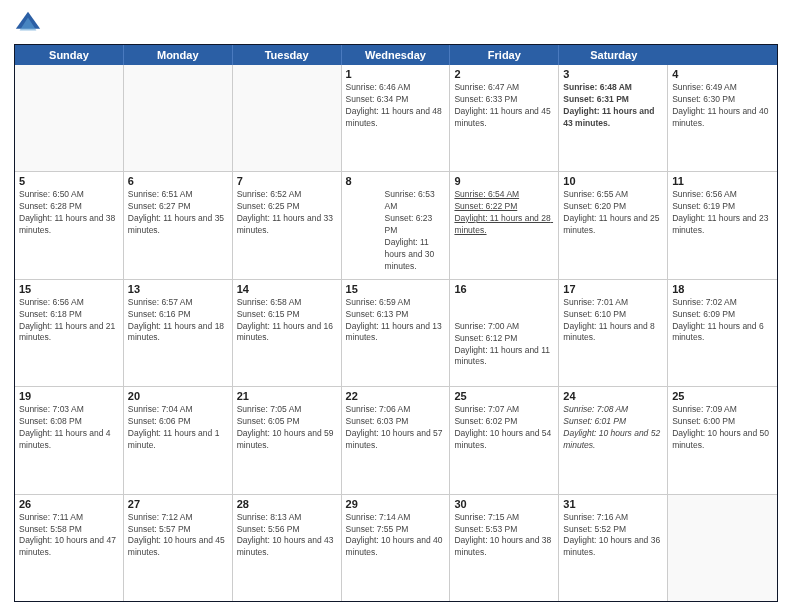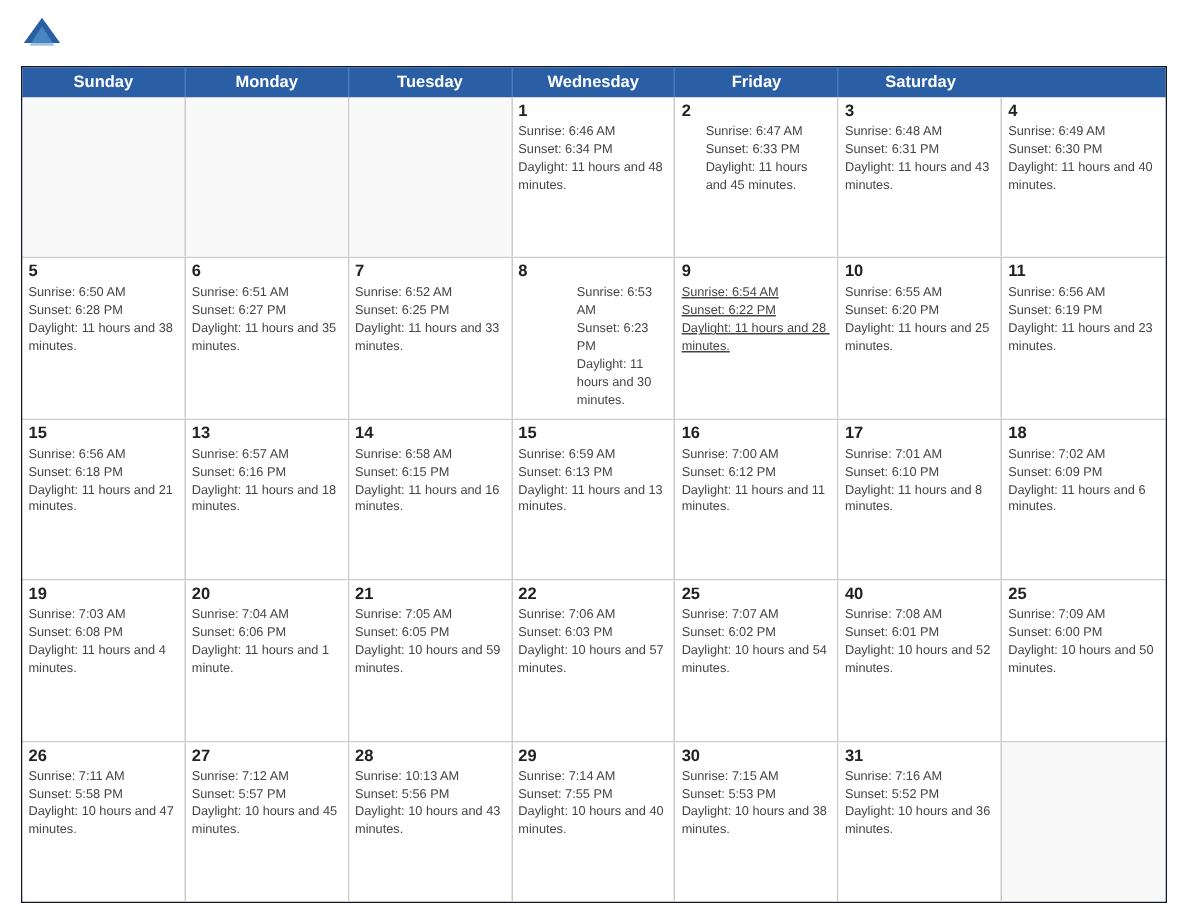--- a/index.html
+++ b/index.html
@@ -151,27 +151,27 @@
           <div class="cell empty"></div>
           <div class="cell empty"></div>
           <div class="cell">
             <div class="cell-date">1</div>
             <div class="cell-info" style="white-space: pre-wrap;">Sunrise: 6:46 AM
 Sunset: 6:34 PM
 Daylight: 11 hours and 48 minutes.</div>
           </div>
           <div class="cell">
             <div class="cell-date">2</div>
-            <div class="cell-info" style="white-space: pre-wrap; margin-left: 16px;">Sunrise: 6:47 AM
+            <div class="cell-info" style="white-space: pre-wrap;">Sunrise: 6:47 AM
 Sunset: 6:33 PM
 Daylight: 11 hours and 45 minutes.</div>
           </div>
           <div class="cell">
             <div class="cell-date">3</div>
-            <div class="cell-info" style="white-space: pre-wrap;">Sunrise: 6:48 AM
+            <div class="cell-info" style="white-space: pre-wrap; font-weight: bold;">Sunrise: 6:48 AM
 Sunset: 6:31 PM
 Daylight: 11 hours and 43 minutes.</div>
           </div>
           <div class="cell">
             <div class="cell-date">4</div>
             <div class="cell-info" style="white-space: pre-wrap;">Sunrise: 6:49 AM
 Sunset: 6:30 PM
 Daylight: 11 hours and 40 minutes.</div>
           </div>
         </div>
@@ -239,21 +239,21 @@
 Daylight: 11 hours and 16 minutes.</div>
           </div>
           <div class="cell">
             <div class="cell-date">15</div>
             <div class="cell-info" style="white-space: pre-wrap;">Sunrise: 6:59 AM
 Sunset: 6:13 PM
 Daylight: 11 hours and 13 minutes.</div>
           </div>
           <div class="cell">
             <div class="cell-date">16</div>
-            <div class="cell-info" style="white-space: pre-wrap;">Sunrise: 7:00 AM
+            <div class="cell-info" style="white-space: pre-wrap; margin-top: 24px;">Sunrise: 7:00 AM
 Sunset: 6:12 PM
 Daylight: 11 hours and 11 minutes.</div>
           </div>
           <div class="cell">
             <div class="cell-date">17</div>
             <div class="cell-info" style="white-space: pre-wrap;">Sunrise: 7:01 AM
 Sunset: 6:10 PM
 Daylight: 11 hours and 8 minutes.</div>
           </div>
           <div class="cell">
@@ -288,22 +288,22 @@
 Sunset: 6:03 PM
 Daylight: 10 hours and 57 minutes.</div>
           </div>
           <div class="cell">
             <div class="cell-date">25</div>
             <div class="cell-info" style="white-space: pre-wrap;">Sunrise: 7:07 AM
 Sunset: 6:02 PM
 Daylight: 10 hours and 54 minutes.</div>
           </div>
           <div class="cell">
-            <div class="cell-date">40</div>
-            <div class="cell-info" style="white-space: pre-wrap;">Sunrise: 7:08 AM
+            <div class="cell-date">24</div>
+            <div class="cell-info" style="white-space: pre-wrap; font-style: italic;">Sunrise: 7:08 AM
 Sunset: 6:01 PM
 Daylight: 10 hours and 52 minutes.</div>
           </div>
           <div class="cell">
             <div class="cell-date">25</div>
             <div class="cell-info" style="white-space: pre-wrap;">Sunrise: 7:09 AM
 Sunset: 6:00 PM
 Daylight: 10 hours and 50 minutes.</div>
           </div>
         </div>
@@ -315,21 +315,21 @@
 Daylight: 10 hours and 47 minutes.</div>
           </div>
           <div class="cell">
             <div class="cell-date">27</div>
             <div class="cell-info" style="white-space: pre-wrap;">Sunrise: 7:12 AM
 Sunset: 5:57 PM
 Daylight: 10 hours and 45 minutes.</div>
           </div>
           <div class="cell">
             <div class="cell-date">28</div>
-            <div class="cell-info" style="white-space: pre-wrap;">Sunrise: 10:13 AM
+            <div class="cell-info" style="white-space: pre-wrap;">Sunrise: 8:13 AM
 Sunset: 5:56 PM
 Daylight: 10 hours and 43 minutes.</div>
           </div>
           <div class="cell">
             <div class="cell-date">29</div>
             <div class="cell-info" style="white-space: pre-wrap;">Sunrise: 7:14 AM
 Sunset: 7:55 PM
 Daylight: 10 hours and 40 minutes.</div>
           </div>
           <div class="cell">

